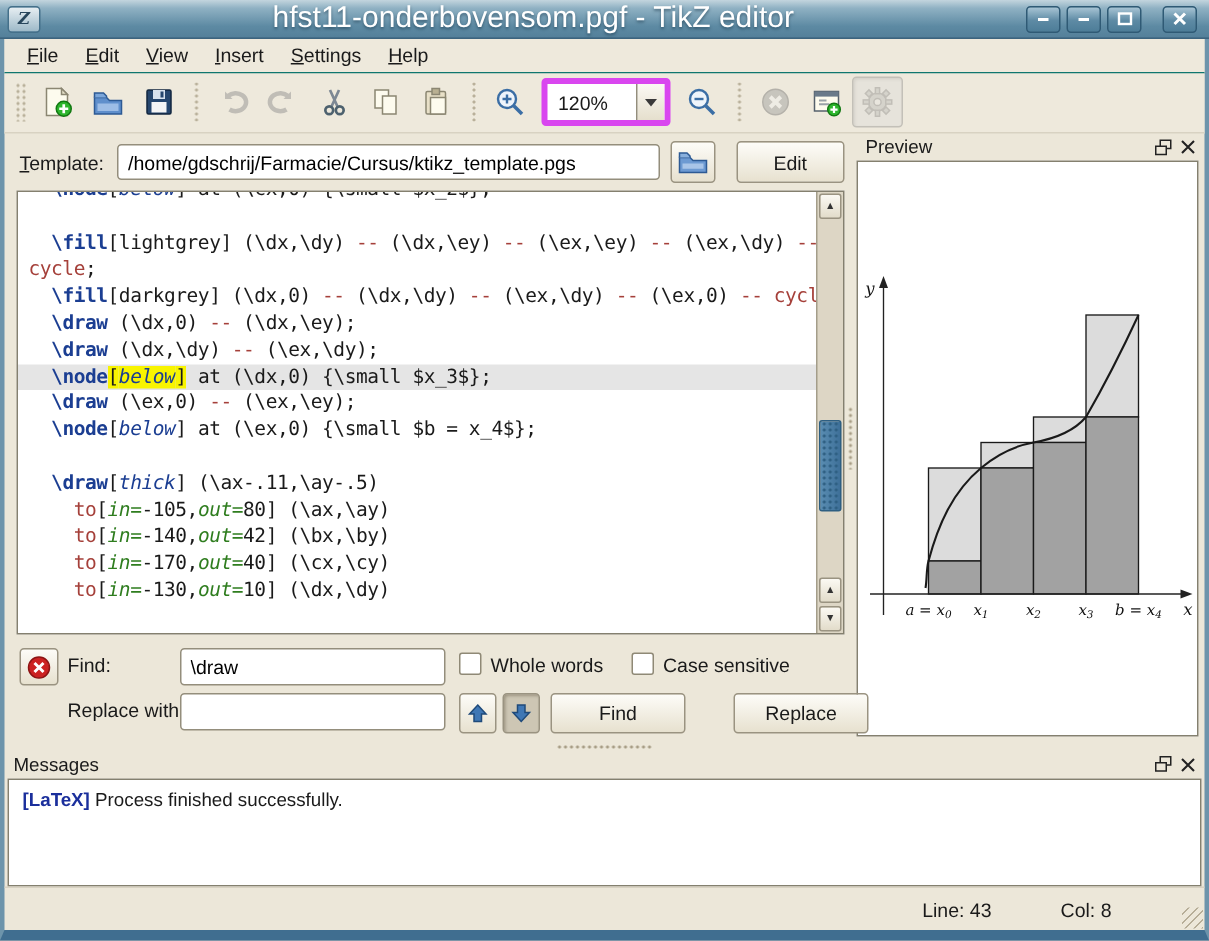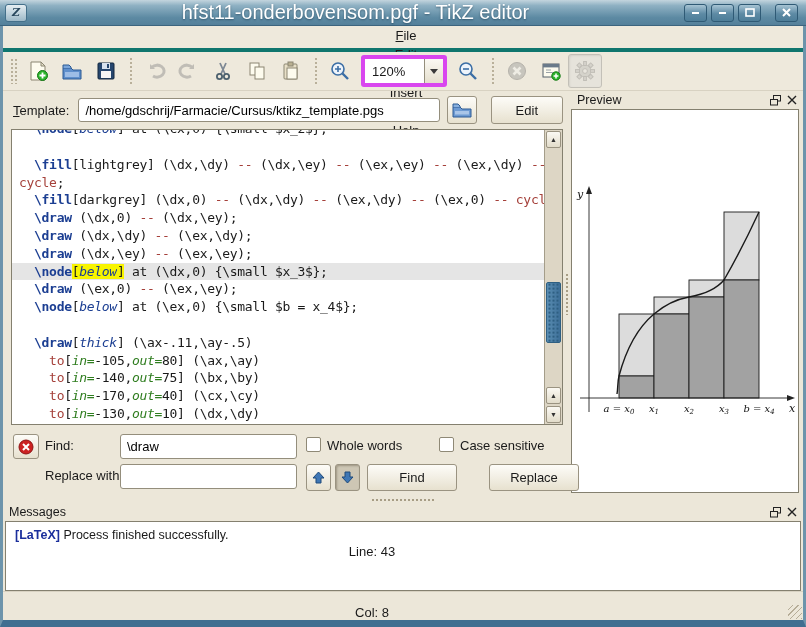--- a/index.html
+++ b/index.html
@@ -23,21 +23,21 @@
     display:flex;align-items:center;justify-content:center;cursor:default;}
   .win-btn svg{display:block;}
   .win-btn.close{margin-left:10px;}
   
   .frame{width:806px;height:601px;box-sizing:border-box;
     border-left:3px solid #6d94ab;border-right:3px solid #6d94ab;
     border-bottom:7px solid #406e90;background:#ece7d9;
     display:flex;flex-direction:column;}
   
   .menubar{height:22px;display:flex;align-items:center;padding-left:6px;
-    background:#eee9dc;border-bottom:4px solid #0f766e;flex-direction:column;}
+    background:#eee9dc;border-bottom:1px solid #0f766e;}
   .menu-item{padding:2px 9px;cursor:default;}
   .menu-item u{text-decoration:underline;}
   
   .toolbar{height:40px;display:flex;align-items:center;background:#eee9dc;
     border-bottom:1px solid #d8d2c2;padding-left:4px;}
   .tb-handle{width:8px;height:26px;margin:0 3px;
     background-image:radial-gradient(#b9b09a 1px,transparent 1.1px);
     background-size:4px 4px;}
   .tb-sep{width:7px;height:26px;margin:0 4px;
     background-image:radial-gradient(#b9b09a 1px,transparent 1.1px);
@@ -108,21 +108,21 @@
     display:flex;align-items:center;justify-content:center;}
   .find-label{position:absolute;left:42px;top:13px;}
   .replace-label{position:absolute;left:42px;top:43px;}
   .combo{position:absolute;left:117px;width:175px;height:23px;border:1px solid #948e7c;
     border-radius:3px;background:#fff;display:flex;overflow:hidden;}
   .combo input{flex:1;border:0;outline:none;padding:0 6px;font-size:13px;
     font-family:"Liberation Sans",sans-serif;background:transparent;}
   .chk{display:inline-block;width:13px;height:13px;border:1px solid #8f8976;
     border-radius:2px;background:#fff;vertical-align:-2px;margin-right:6px;}
   .find-opt1{position:absolute;left:303px;top:12px;}
-  .find-opt2{position:absolute;left:436px;top:12px;}
+  .find-opt2{position:absolute;left:418px;top:12px;}
   .nav-btn{position:absolute;top:39px;width:23px;height:25px;border:1px solid #9a9381;
     border-radius:3px;background:linear-gradient(180deg,#fdfcf8,#e7e1cf);
     display:flex;align-items:center;justify-content:center;}
   .nav-btn.pressed{background:#cdc6b4;box-shadow:inset 1px 1px 2px rgba(90,80,60,.4);}
   .find-btn{position:absolute;top:39px;height:25px;border:1px solid #9a9381;border-radius:3px;
     background:linear-gradient(180deg,#fdfcf8,#e7e1cf);
     display:flex;align-items:center;justify-content:center;}
   
   .dock-title{height:18px;display:flex;align-items:center;padding:0 6px;font-size:12.5px;}
   .dock-title .t{flex:1;}
@@ -133,21 +133,21 @@
   
   .h-splitter{height:6px;display:flex;align-items:center;justify-content:center;}
   .h-splitter .dots{height:4px;width:64px;
     background-image:radial-gradient(#a79d85 1px,transparent 1.1px);background-size:4px 4px;}
   .messages-dock{height:92px;display:flex;flex-direction:column;}
   .messages-content{flex:1;margin:0 2px;border:1px solid #84806f;background:#fff;
     padding:6px 9px;font-size:12.5px;box-sizing:border-box;}
   .msg-tag{color:#1b2f9c;font-weight:bold;}
   
   .statusbar{height:28px;border-top:1px solid #d8d2c2;display:flex;align-items:center;
-    justify-content:flex-end;gap:46px;padding-right:62px;position:relative;flex-direction:column;}
+    justify-content:flex-end;gap:46px;padding-right:62px;position:relative;}
   .grip{position:absolute;right:1px;bottom:1px;width:14px;height:14px;
     background:repeating-linear-gradient(135deg,transparent 0 3px,#b6ad97 3px 4px);}
   svg{overflow:visible;}
 </style>
 </head>
 <body>
 
 <div class="titlebar">
   <div class="app-icon">Z</div>
   <div class="title-text">hfst11-onderbovensom.pgf - TikZ editor</div>
@@ -318,28 +318,27 @@
       <div class="editor">
         <div class="code-view">
           <div class="code-inner" id="code-inner">
               <div class="code-line"><span>  </span><span class="kw">\node</span><span>[</span><span class="opt">below</span><span>] at (\cx,0) {\small $x_2$};</span></div>
               <div class="code-line">&nbsp;</div>
               <div class="code-line"><span>  </span><span class="kw">\fill</span><span>[lightgrey] (\dx,\dy) </span><span class="red">--</span><span> (\dx,\ey) </span><span class="red">--</span><span> (\ex,\ey) </span><span class="red">--</span><span> (\ex,\dy) </span><span class="red">--</span></div>
               <div class="code-line"><span class="red">cycle</span><span>;</span></div>
               <div class="code-line"><span>  </span><span class="kw">\fill</span><span>[darkgrey] (\dx,0) </span><span class="red">--</span><span> (\dx,\dy) </span><span class="red">--</span><span> (\ex,\dy) </span><span class="red">--</span><span> (\ex,0) </span><span class="red">--</span><span> </span><span class="red">cycle</span></div>
               <div class="code-line"><span>  </span><span class="kw">\draw</span><span> (\dx,0) </span><span class="red">--</span><span> (\dx,\ey);</span></div>
               <div class="code-line"><span>  </span><span class="kw">\draw</span><span> (\dx,\dy) </span><span class="red">--</span><span> (\ex,\dy);</span></div>
-              <div class="code-line"><span>  </span><span class="kw">\draw</span><span> (\dx,\ey) </span><span class="red">--</span><span> (\ex,\ey);</span></div>
               <div class="code-line hl"><span>  </span><span class="kw">\node</span><span class="brk">[</span><span class="optbrk">below</span><span class="brk">]</span><span> at (\dx,0) {\small $x_3$};</span></div>
               <div class="code-line"><span>  </span><span class="kw">\draw</span><span> (\ex,0) </span><span class="red">--</span><span> (\ex,\ey);</span></div>
               <div class="code-line"><span>  </span><span class="kw">\node</span><span>[</span><span class="opt">below</span><span>] at (\ex,0) {\small $b = x_4$};</span></div>
               <div class="code-line">&nbsp;</div>
               <div class="code-line"><span>  </span><span class="kw">\draw</span><span>[</span><span class="opt">thick</span><span>] (\ax-.11,\ay-.5)</span></div>
               <div class="code-line"><span>    </span><span class="red">to</span><span>[</span><span class="grn">in=</span><span>-105,</span><span class="grn">out=</span><span>80] (\ax,\ay)</span></div>
-              <div class="code-line"><span>    </span><span class="red">to</span><span>[</span><span class="grn">in=</span><span>-140,</span><span class="grn">out=</span><span>75] (\bx,\by)</span></div>
+              <div class="code-line"><span>    </span><span class="red">to</span><span>[</span><span class="grn">in=</span><span>-140,</span><span class="grn">out=</span><span>42] (\bx,\by)</span></div>
               <div class="code-line"><span>    </span><span class="red">to</span><span>[</span><span class="grn">in=</span><span>-170,</span><span class="grn">out=</span><span>40] (\cx,\cy)</span></div>
               <div class="code-line"><span>    </span><span class="red">to</span><span>[</span><span class="grn">in=</span><span>-130,</span><span class="grn">out=</span><span>10] (\dx,\dy)</span></div>
             </div>
         </div>
         <div class="scrollbar">
           <div class="sb-btn">▲</div>
           <div class="sb-track">
             <div class="sb-thumb"></div>
           </div>
           <div class="sb-btn">▲</div>

